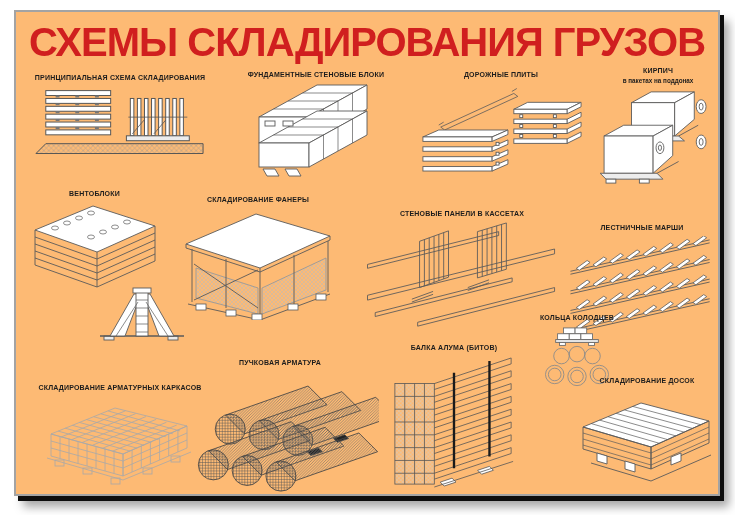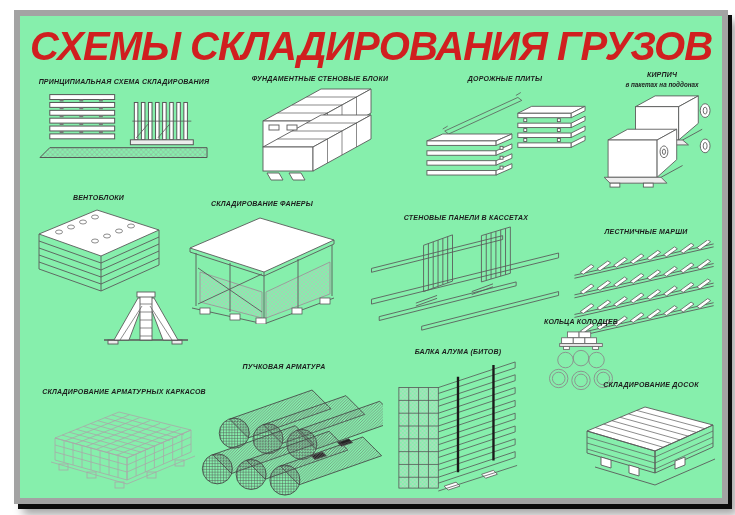--- a/index.html
+++ b/index.html
@@ -1,20 +1,20 @@
 <!DOCTYPE html>
 <html><head>
 <meta charset="utf-8">
 <style>
   html,body{margin:0;padding:0;background:#ffffff;}
   body{width:735px;height:515px;position:relative;overflow:hidden;
        font-family:"Liberation Sans",sans-serif;}
   .poster{position:absolute;left:14px;top:10px;width:702px;height:482px;
-          background:#86efac;border:6px solid #a3a3a3;
-          box-shadow:4px 5px 0 #0d0d0d, 9px 11px 9px rgba(0,0,0,.35);font-style:italic;}
+          background:#fdba74;border:2px solid #a3a3a3;
+          box-shadow:4px 5px 0 #0d0d0d, 9px 11px 9px rgba(0,0,0,.35);}
   .poster-title{margin:0;padding-top:9px;text-align:center;
           font-size:40px;line-height:1.05;font-weight:bold;
           letter-spacing:-1px;color:#d01f1f;
           font-family:"Liberation Sans",sans-serif;}
   .fig{position:absolute;display:flex;flex-direction:column;align-items:center;gap:3px;}
   .fig-label{font-size:7px;font-weight:bold;letter-spacing:.2px;line-height:1.25;
           color:#1c1c1c;text-align:center;}
   .fig-sublabel{font-size:6.3px;font-weight:bold;color:#1c1c1c;text-align:center;margin-top:-2px;}
   svg{display:block;}
   

